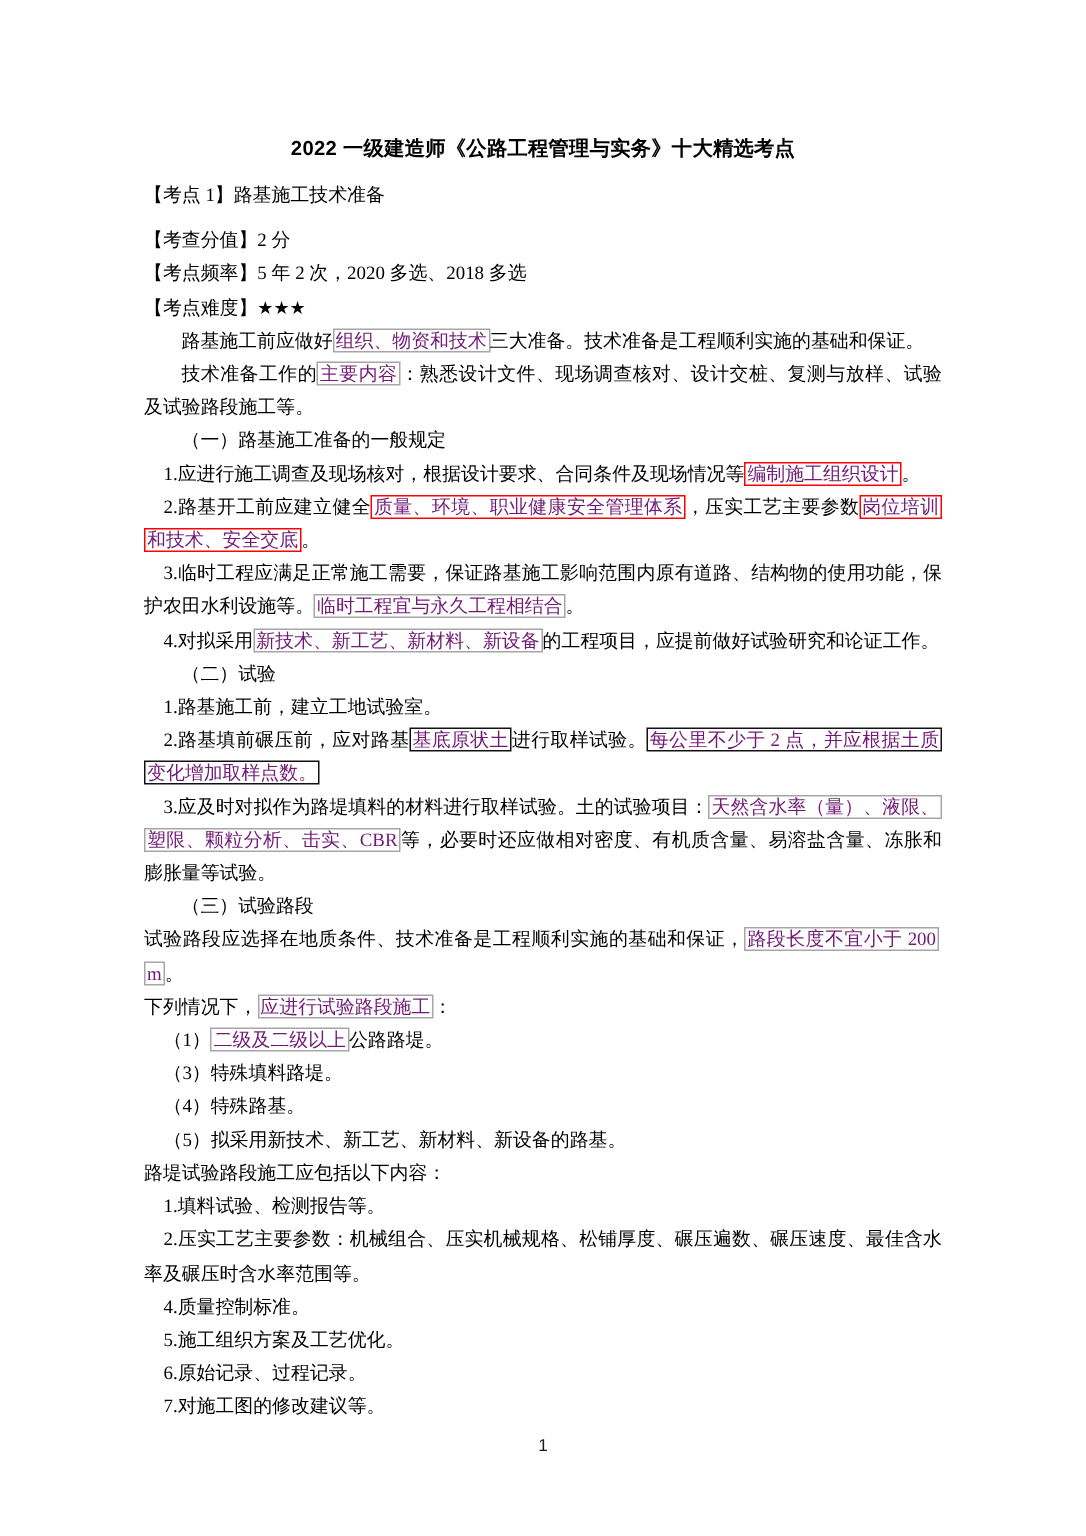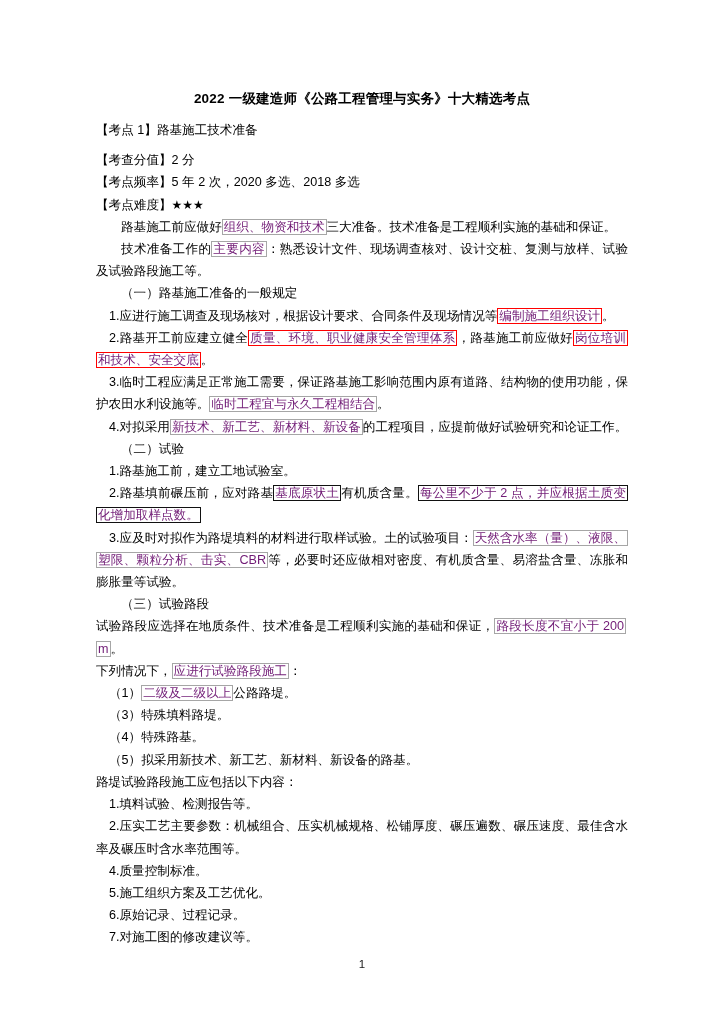--- a/index.html
+++ b/index.html
@@ -37,20 +37,21 @@
     margin: 0 0 9px 0;
     white-space: nowrap;
   }
   .line {
     font-size: 12.6px;
     line-height: 22.2px;
     margin: 0;
     text-align: justify;
     text-justify: inter-ideograph;
     word-break: break-all;
+    font-family: Liberation Serif, serif;
   }
   .gap-sm { height: 8px; }
   .indent { text-indent: 25px; }
   .indent-half { text-indent: 13px; }
 
   
   .hl {
     color: #701a75;
     border: 1px solid #a6a6a6;
     padding: 0 1px;
@@ -98,31 +99,31 @@
     <p class="line"><span>【考点难度】</span><span class="stars">★★★</span></p>
 
     <p class="line indent"><span>路基施工前应做好</span><span class="hl">组织、物资和技术</span><span>三大准备。技术准备是工程顺利实施的基础和保证。</span></p>
 
     <p class="line indent"><span>技术准备工作的</span><span class="hl">主要内容</span><span>：熟悉设计文件、现场调查核对、设计交桩、复测与放样、试验及试验路段施工等。</span></p>
 
     <p class="line indent">（一）路基施工准备的一般规定</p>
 
     <p class="line indent-half"><span>1.应进行施工调查及现场核对，根据设计要求、合同条件及现场情况等</span><span class="hl hl-red">编制施工组织设计</span><span>。</span></p>
 
-    <p class="line indent-half"><span>2.路基开工前应建立健全</span><span class="hl hl-red">质量、环境、职业健康安全管理体系</span><span>，路基施工前应做好</span><span class="hl hl-red">岗位培训和技术、安全交底</span><span>。</span></p>
+    <p class="line indent-half"><span>2.路基开工前应建立健全</span><span class="hl hl-red">质量、环境、职业健康安全管理体系</span><span>，压实工艺主要参数</span><span class="hl hl-red">岗位培训和技术、安全交底</span><span>。</span></p>
 
     <p class="line indent-half"><span>3.临时工程应满足正常施工需要，保证路基施工影响范围内原有道路、结构物的使用功能，保护农田水利设施等。</span><span class="hl">临时工程宜与永久工程相结合</span><span>。</span></p>
 
     <p class="line indent-half"><span>4.对拟采用</span><span class="hl">新技术、新工艺、新材料、新设备</span><span>的工程项目，应提前做好试验研究和论证工作。</span></p>
 
     <p class="line indent">（二）试验</p>
 
     <p class="line indent-half">1.路基施工前，建立工地试验室。</p>
 
-    <p class="line indent-half"><span>2.路基填前碾压前，应对路基</span><span class="hl hl-dark">基底原状土</span><span>有机质含量。</span><span class="hl hl-dark">每公里不少于 2 点，并应根据土质变化增加取样点数。</span></p>
+    <p class="line indent-half"><span>2.路基填前碾压前，应对路基</span><span class="hl hl-dark">基底原状土</span><span>进行取样试验。</span><span class="hl hl-dark">每公里不少于 2 点，并应根据土质变化增加取样点数。</span></p>
 
     <p class="line indent-half"><span>3.应及时对拟作为路堤填料的材料进行取样试验。土的试验项目：</span><span class="hl">天然含水率（量）、液限、塑限、颗粒分析、击实、CBR</span><span>等，必要时还应做相对密度、有机质含量、易溶盐含量、冻胀和膨胀量等试验。</span></p>
 
     <p class="line indent">（三）试验路段</p>
 
     <p class="line"><span>试验路段应选择在地质条件、技术准备是工程顺利实施的基础和保证，</span><span class="hl">路段长度不宜小于 200m</span><span>。</span></p>
 
     <p class="line"><span>下列情况下，</span><span class="hl">应进行试验路段施工</span><span>：</span></p>
 
     <p class="line indent-half"><span>（1）</span><span class="hl">二级及二级以上</span><span>公路路堤。</span></p>

